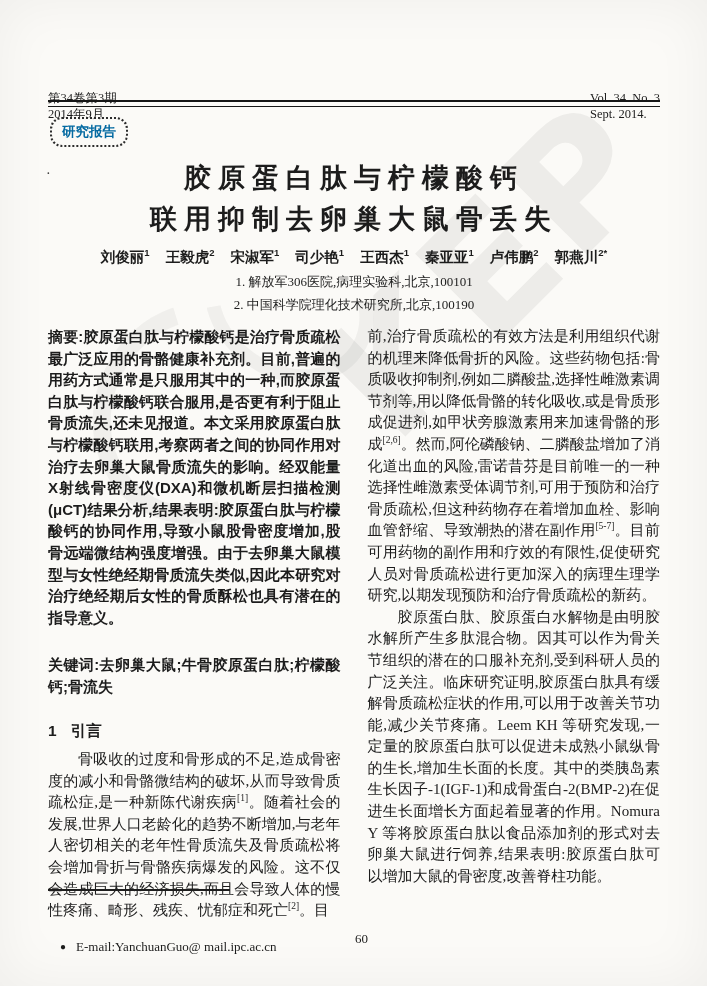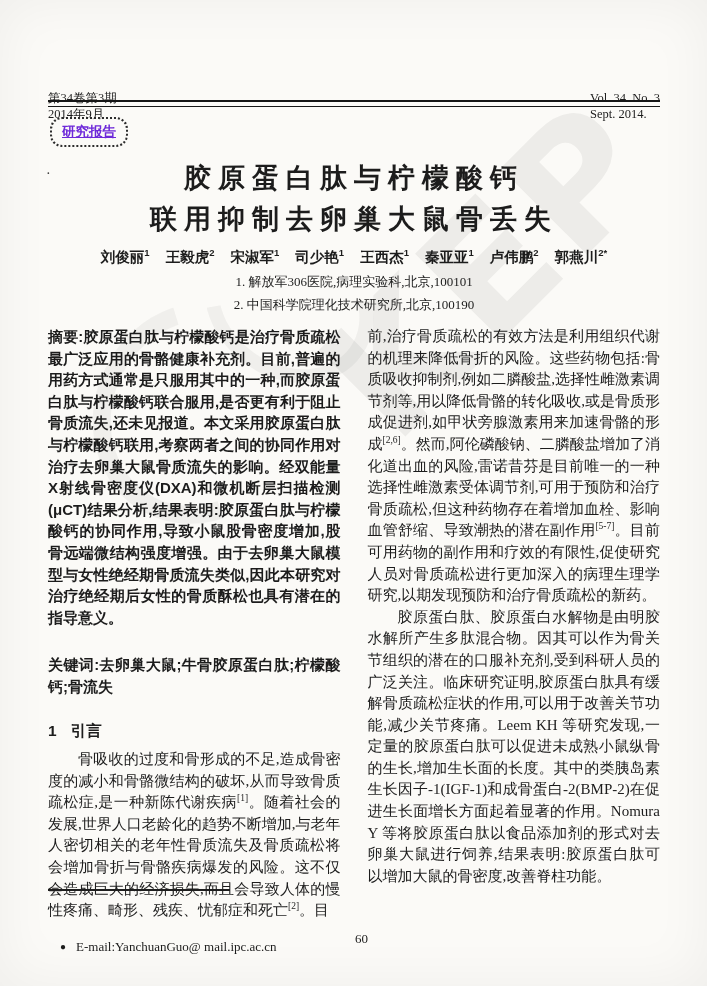--- a/index.html
+++ b/index.html
@@ -25,21 +25,21 @@
   .header-center{text-align:center;flex:1;}
   .journal-cn{font-family:"Liberation Sans","DejaVu Sans",sans-serif;font-weight:700;
     font-size:16px;letter-spacing:9px;line-height:18px;}
   .journal-en{font-size:12.5px;line-height:16px;}
   .header-right{text-align:left;white-space:nowrap;}
   .header-rule{position:absolute;left:48px;top:100px;width:612px;height:4px;
     border-top:2.5px solid #161616;border-bottom:1px solid #161616;z-index:2;}
   
   .badge{position:absolute;left:50px;top:117px;padding:4px 10px;z-index:2;
     font-family:"Liberation Sans","DejaVu Sans",sans-serif;font-weight:700;font-size:13.5px;
-    border:2px dotted #2c2c2c;border-radius:12px;color:#6d28d9;background:rgba(251,250,247,0.6);text-decoration:underline;}
+    border:2px dotted #2c2c2c;border-radius:12px;color:#0369a1;background:rgba(251,250,247,0.6);}
   .stray-dot{position:absolute;left:46px;top:166px;font-size:14px;color:#3a3a3a;z-index:2;}
   
   .title{position:absolute;left:48px;top:158px;width:612px;text-align:center;z-index:1;
     font-weight:700;font-size:27px;letter-spacing:7px;line-height:41px;}
   .authors{position:absolute;left:48px;top:247px;width:612px;text-align:center;z-index:1;
     font-family:"Liberation Sans","DejaVu Sans",sans-serif;font-weight:700;font-size:14.5px;}
   .authors .author{margin:0 6px;white-space:nowrap;}
   .authors sup{font-size:9.5px;font-weight:700;}
   .affil{position:absolute;left:48px;width:612px;text-align:center;font-size:13px;z-index:1;}
   .affil1{top:273px;} .affil2{top:287px;margin-top:9px;}

